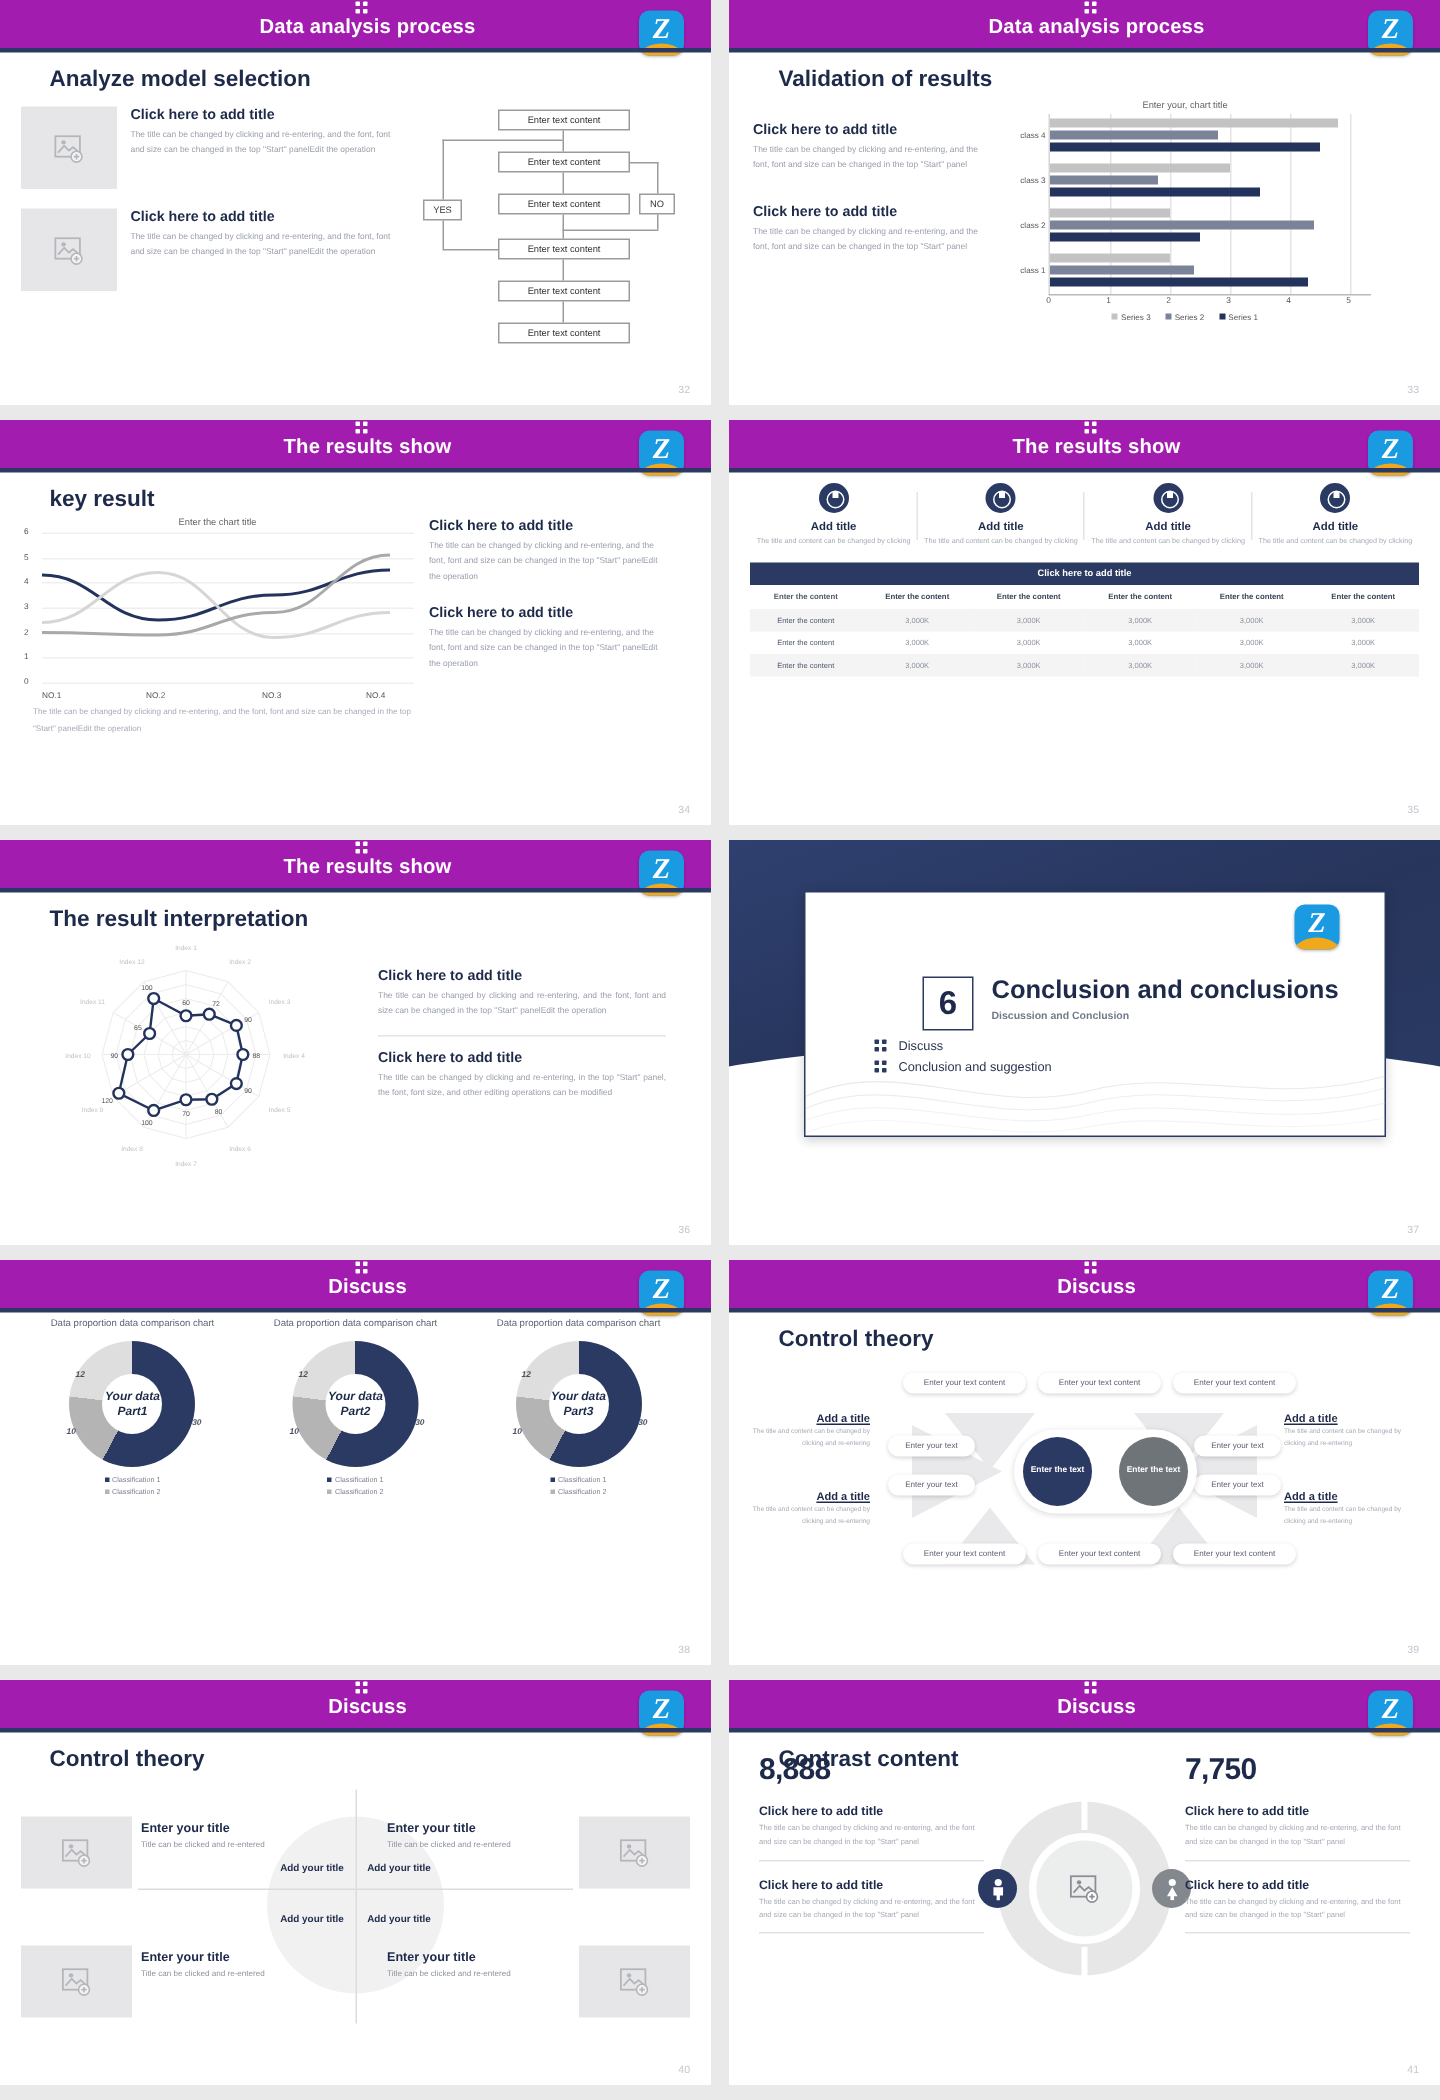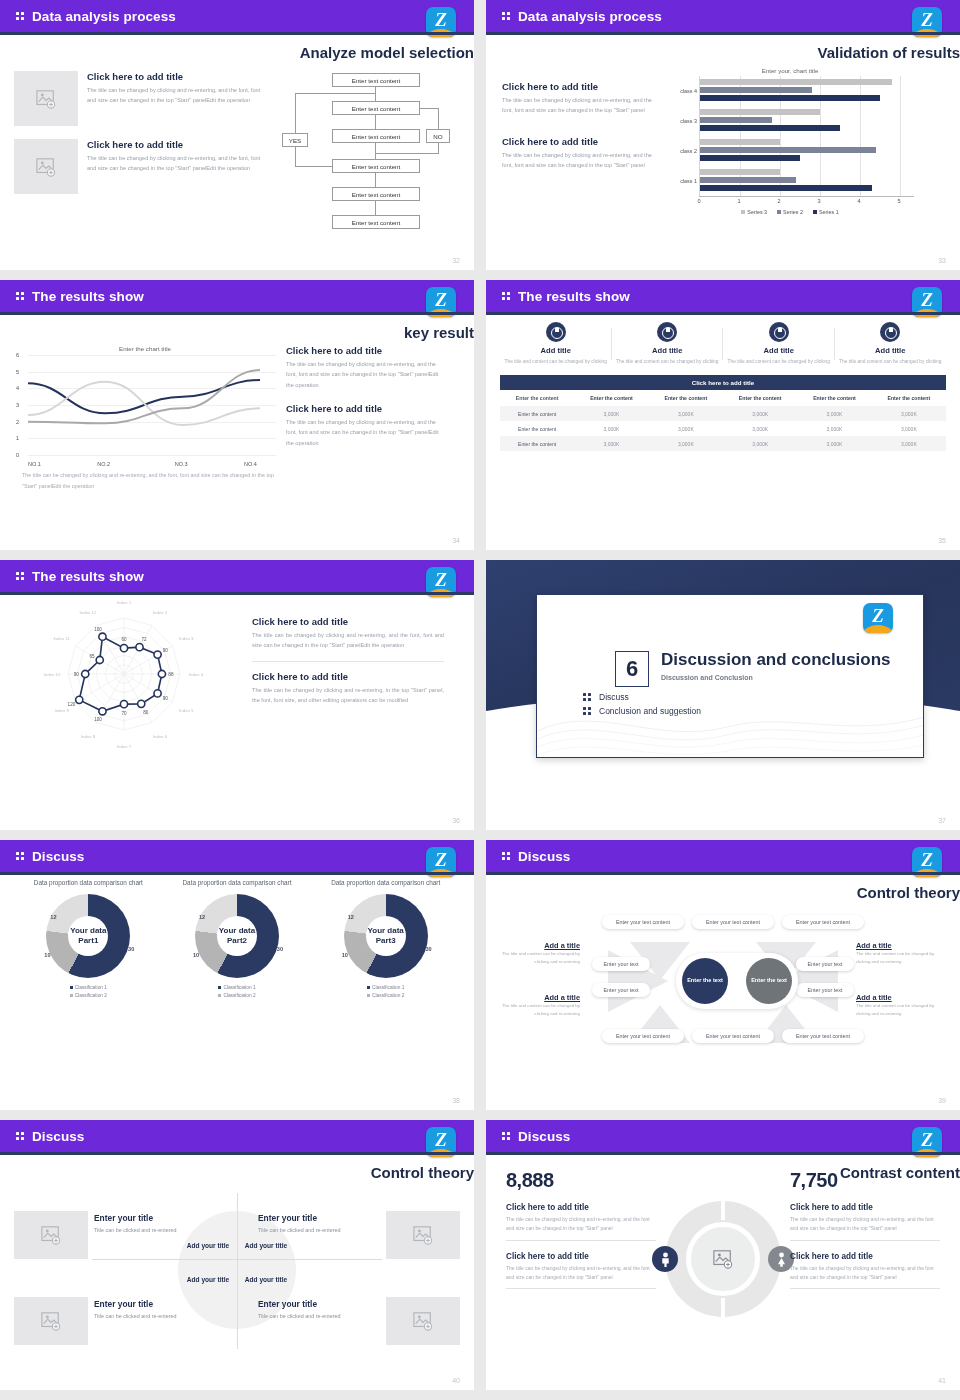--- a/index.html
+++ b/index.html
@@ -20,24 +20,25 @@
     width:960px; height:1400px;
   }
   .slide {
     background:#fff;
     position:relative;
     overflow:hidden;
     width:474px; height:270px;
   }
   
   .hdr {
-    height:32px; background:#6d28d9;
+    height:32px; background:#a21caf;
     display:flex; align-items:center;
     padding-left:16px;
     position:relative;
+    flex-direction:column;
   }
   .hdr:after {
     content:""; position:absolute; left:0; right:0; bottom:-3px; height:3px;
     background:#2b3a63;
   }
   .hdr-dots { display:inline-block; width:11px; margin-right:5px; }
   .hdr-dots i {
     display:block; width:3px; height:3px; background:#fff; border-radius:0.5px;
     float:left; margin:1px 2px 1px 0;
   }
@@ -57,21 +58,21 @@
   }
   .logo .arc {
     position:absolute; left:-4px; right:-4px; bottom:-8px; height:16px;
     background:#f2a81d; border-radius:50% 50% 0 0 / 100% 100% 0 0;
   }
   .slide-num {
     position:absolute; right:14px; bottom:6px;
     font-size:7px; color:#c2c6cf;
   }
   .stitle {
-    text-align:right; font-size:15px; font-weight:bold;
+    text-align:left; font-size:15px; font-weight:bold;
     color:#1e2a4a; margin-top:12px;padding-left:33px;
   }
   .body { padding:0 14px; position:relative; }
 
   
   .h-sm { font-size:9.5px; font-weight:bold; color:#1e2a4a; }
   .p-sm { font-size:5.6px; color:#9aa0ab; line-height:1.85; margin-top:3px; }
   .p-xs { font-size:5px; color:#a6abb5; line-height:1.9; }
 
   
@@ -188,21 +189,21 @@
   .sec-h { font-size:17px; font-weight:bold; line-height:1.1; color:#1e2a4a; }
   .sec-s { font-size:7px; color:#737a88; margin-top:4px; font-weight:bold; }
   .sec-list { margin:11px 0 0 46px; }
   .sec-li { font-size:8.5px; color:#2a3450; margin-bottom:4px; display:flex; align-items:center; }
   .sec-li .hdr-dots i { background:#2b3a63; }
 
   
   .donuts { display:flex; margin-top:6px; }
   .dn { flex:1; text-align:center; }
   .dn-cap { font-size:6.4px; color:#5b6270; line-height:1.55; }
-  .dn-ring { width:84px; height:84px; margin:6px auto 0; position:relative; border-radius:50%; }
+  .dn-ring { width:84px; height:84px; margin:6px auto 0; position:relative; border-radius:50%;font-style:italic; }
   .dn-hole {
     position:absolute; left:22px; top:22px; width:40px; height:40px;
     background:#fff; border-radius:50%;
     display:flex; align-items:center; justify-content:center;
     font-size:8px; font-weight:bold; color:#1e2a4a; line-height:1.25;
   }
   .dn-v { position:absolute; font-size:5.6px; color:#4a5160; font-weight:bold; }
   .dn-leg { font-size:4.8px; color:#7d838e; margin-top:6px; line-height:1.7; }
   .dn-leg i { display:inline-block; width:3px; height:3px; margin-right:2px; }
 
@@ -574,20 +575,21 @@
           <i></i>
           <i></i>
           <i></i>
         </span>
       <span class="hdr-title">The results show</span>
       <div class="logo">
           <span class="z">Z</span>
           <span class="arc"></span>
         </div>
     </div>
+    <div class="stitle">The result interpretation</div>
     <div class="body">
       <div class="s36row">
         <div class="radar" id="radar-host"><svg width="230" height="160">
               <path d="M110,70.66666666666667L114.66666666666667,71.91709623134524L118.08290376865476,75.33333333333333L119.33333333333333,80L118.08290376865476,84.66666666666667L114.66666666666667,88.08290376865476L110,89.33333333333333L105.33333333333333,88.08290376865476L101.91709623134524,84.66666666666667L100.66666666666667,80L101.91709623134524,75.33333333333333L105.33333333333333,71.91709623134524Z" fill="none" stroke="#ececec" stroke-width="0.7"></path>
               <path d="M110,61.33333333333333L119.33333333333334,63.83419246269048L126.16580753730952,70.66666666666667L128.66666666666666,80L126.16580753730952,89.33333333333333L119.33333333333334,96.16580753730952L110,98.66666666666667L100.66666666666667,96.16580753730952L93.83419246269048,89.33333333333333L91.33333333333333,80L93.83419246269048,70.66666666666666L100.66666666666666,63.83419246269048Z" fill="none" stroke="#ececec" stroke-width="0.7"></path>
               <path d="M110,52L124,55.75128869403572L134.2487113059643,66L138,80L134.2487113059643,94L124,104.24871130596428L110,108L96,104.24871130596429L85.75128869403571,94L82,80L85.75128869403572,66L95.99999999999999,55.75128869403572Z" fill="none" stroke="#ececec" stroke-width="0.7"></path>
               <path d="M110,42.666666666666664L128.66666666666669,47.668384925380956L142.33161507461904,61.333333333333336L147.33333333333334,80L142.33161507461904,98.66666666666666L128.66666666666669,112.33161507461904L110,117.33333333333334L91.33333333333334,112.33161507461904L77.66838492538096,98.66666666666666L72.66666666666666,80L77.66838492538096,61.33333333333333L91.33333333333331,47.66838492538096Z" fill="none" stroke="#ececec" stroke-width="0.7"></path>
               <path d="M110,33.333333333333336L133.33333333333334,39.5854811567262L150.4145188432738,56.66666666666667L156.66666666666666,80L150.4145188432738,103.33333333333333L133.33333333333334,120.4145188432738L110,126.66666666666666L86.66666666666669,120.41451884327381L69.58548115672619,103.33333333333333L63.333333333333336,80L69.5854811567262,56.666666666666664L86.66666666666664,39.58548115672621Z" fill="none" stroke="#ececec" stroke-width="0.7"></path>
               <path d="M110,24L138,31.502577388071437L158.49742261192858,52L166,80L158.49742261192858,108L138,128.49742261192856L110,136L82.00000000000001,128.49742261192858L61.50257738807143,108L54,80L61.50257738807144,51.99999999999999L81.99999999999997,31.50257738807145Z" fill="none" stroke="#ececec" stroke-width="0.7"></path>
               <line x1="110" y1="80" x2="110" y2="24" stroke="#ececec" stroke-width="0.7"></line>
@@ -665,21 +667,21 @@
         <path d="M0 60 C60 36 120 72 190 56 C250 42 310 68 388 48" fill="none" stroke="#e2e4e8" stroke-width="0.7"></path>
         <path d="M0 68 C60 46 120 78 190 64 C250 52 310 74 388 58" fill="none" stroke="#e8eaed" stroke-width="0.7"></path>
       </svg>
       <div class="logo" style="right:30px; top:8px;">
           <span class="z">Z</span>
           <span class="arc"></span>
         </div>
       <div class="sec-inner">
         <div class="sec-numbox">6</div>
         <div class="sec-t">
-          <div class="sec-h">Discussion and conclusions</div>
+          <div class="sec-h">Conclusion and conclusions</div>
           <div class="sec-s">Discussion and Conclusion</div>
         </div>
       </div>
       <div class="sec-list">
         <div class="sec-li">
           <span class="hdr-dots">
               <i></i>
               <i></i>
               <i></i>
               <i></i>

